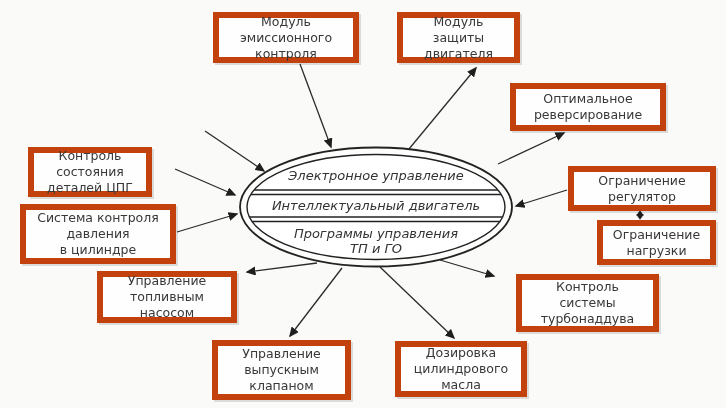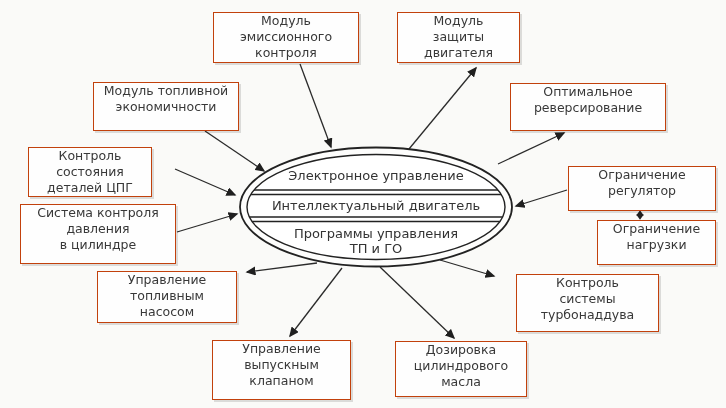--- a/index.html
+++ b/index.html
@@ -5,29 +5,29 @@
   html,body{margin:0;padding:0;background:#fafaf8;}
   #stage{
     position:relative;width:726px;height:408px;overflow:hidden;
     background:#fafaf8;
     font-family:"DejaVu Sans","Liberation Sans",sans-serif;
     color:#383838;
   }
   #connector-layer{position:absolute;left:0;top:0;z-index:0;}
   .node{
     position:absolute;z-index:2;box-sizing:border-box;
-    border:1px solid #c2410c;background:#fefefe;
-    display:flex;align-items:flex-start;justify-content:center;
+    border:6px solid #c2410c;background:#fefefe;
+    display:flex;align-items:center;justify-content:center;
     text-align:center;font-size:12.5px;line-height:16px;
     white-space:pre-line;
     box-shadow:2px 2px 0 rgba(0,0,0,0.12);
   }
   .cline{
     position:absolute;z-index:2;text-align:center;
-    font-size:13px;line-height:15px;white-space:pre-line;color:#333;
+    font-size:13px;line-height:15px;white-space:pre-line;color:#333;font-style:italic;
   }
 </style>
 </head>
 <body>
 
 <div id="stage">
 
   <svg id="connector-layer" width="726" height="408" viewBox="0 0 726 408">
     <defs>
       <marker id="ah" markerWidth="11" markerHeight="9" refX="8.5" refY="4.5" orient="auto" markerUnits="userSpaceOnUse">
@@ -80,23 +80,20 @@
   <div class="node" style="left:213px;top:12px;width:146px;height:51px">
     <span>Модуль
 эмиссионного
 контроля</span></div>
 
   <div class="node" style="left:397px;top:12px;width:123px;height:51px">
     <span>Модуль
 защиты
 двигателя</span></div>
 
-  <div class="node" style="left:93px;top:82px;width:146px;height:49px">
-    <span>Модуль топливной
-экономичности</span></div>
 
   <div class="node" style="left:510px;top:83px;width:156px;height:48px">
     <span>Оптимальное
 реверсирование</span></div>
 
   <div class="node" style="left:28px;top:147px;width:124px;height:50px">
     <span>Контроль состояния
 деталей ЦПГ</span></div>
 
   <div class="node" style="left:20px;top:204px;width:156px;height:60px">

